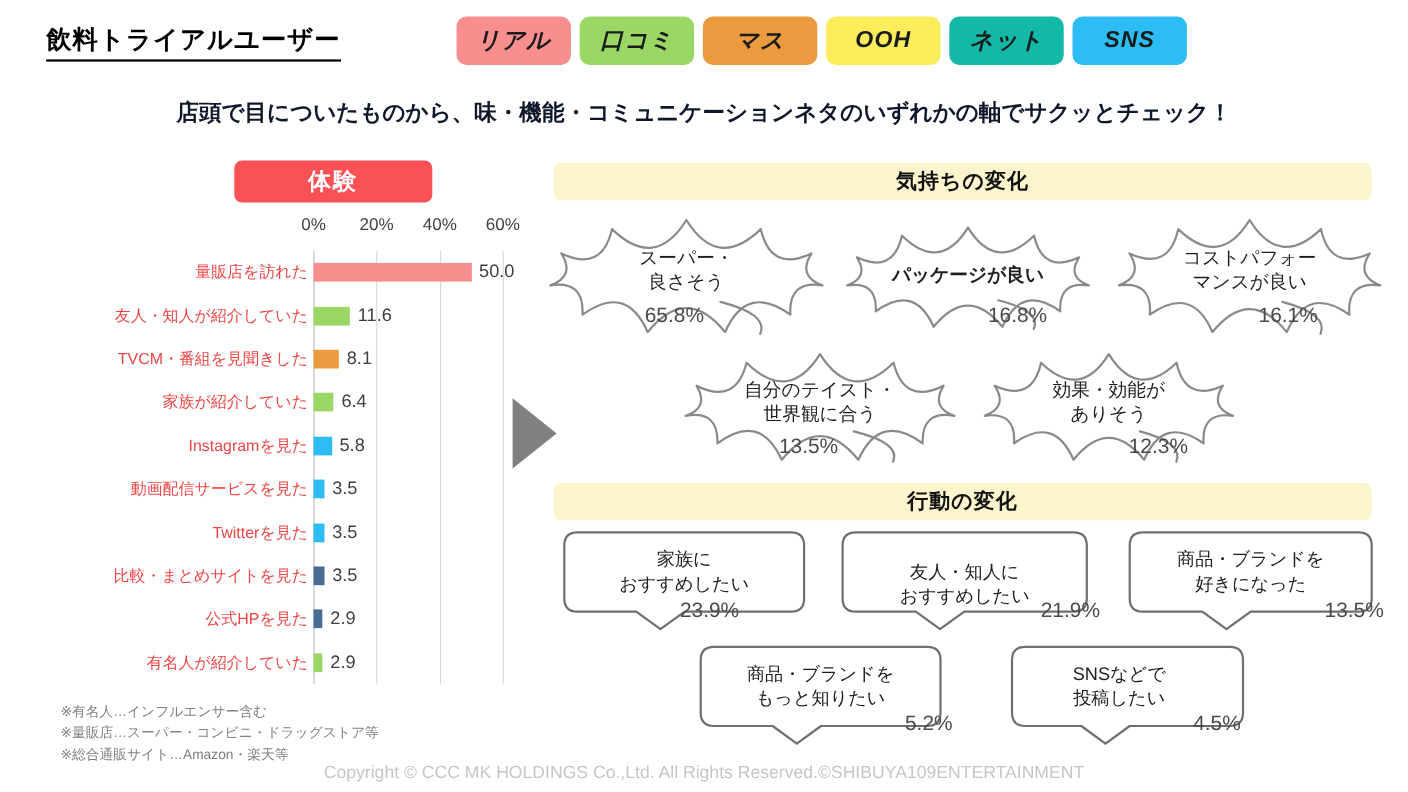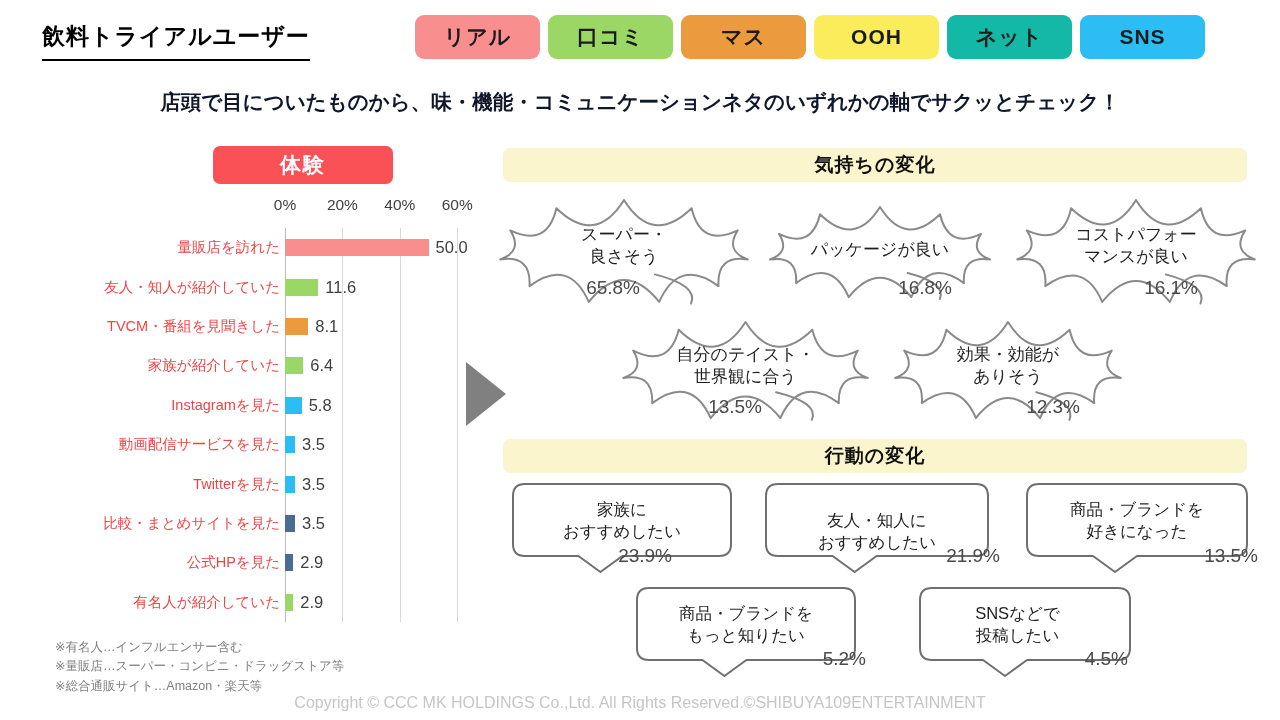--- a/index.html
+++ b/index.html
@@ -14,33 +14,34 @@
     color: #404040;
   }
   .slide { position: relative; width: 1280px; height: 720px; }
 
   
   .title {
     position: absolute; left: 42px; top: 24px;
     font-size: 23px; font-weight: bold; color: #000000;
     letter-spacing: 1px;
     border-bottom: 2px solid #000000;
-    padding-bottom: 10px;
+    padding-bottom: 5px;
     line-height: 1.1;
   }
   .tagbar {
     position: absolute; left: 415px; top: 15px;
     display: flex; gap: 8px;
   }
   .tag {
-    width: 125px; height: 44px;
+    width: 104px; height: 44px;
     border-radius: 9px;
     display: flex; align-items: center; justify-content: center;
     font-size: 21px; font-weight: bold; color: #1b1b1b;
     letter-spacing: 1px;
+    font-style: italic;
   }
   .subtitle {
     position: absolute; left: 0; top: 88px; width: 1280px;
     text-align: center;
     font-size: 20.5px; font-weight: bold; color: #0f172a;
     letter-spacing: 0px;
     white-space: nowrap;
   }
 
   
@@ -259,21 +260,21 @@
           <div>スーパー・</div>
           <div>良さそう</div>
         </div>
       </div>
       <div class="pct" style="left: 640px; top: 277px; transform: translateX(-100%);">65.8%</div>
       <div class="cloud" style="left: 765px; top: 203px; width: 230px; height: 100px;">
         <svg width="230" height="100" viewBox="0 0 230 100">
           <path d="M 115.0 4.0 Q 140.5 44.9 175.0 11.3 Q 183.3 46.5 216.0 30.9 Q 204.5 49.2 224.9 56.5 Q 197.3 52.2 198.9 80.1 Q 163.9 54.5 146.3 94.1 Q 115.0 55.4 83.7 94.1 Q 66.1 54.5 31.1 80.1 Q 32.7 52.2 5.1 56.5 Q 25.5 49.2 14.0 30.9 Q 46.7 46.5 55.0 11.3 Q 89.5 44.9 115.0 4.0 Z" fill="#ffffff" stroke="#8a8a8a" stroke-width="2" stroke-linejoin="round"></path>
           <path d="M 142.6 70 q 39.1 10 32.2 26" fill="none" stroke="#8a8a8a" stroke-width="2" stroke-linecap="round"></path>
         </svg>
-        <div class="cloud-text" style="top: 36px;">
+        <div class="cloud-text" style="top: 36px; font-weight: bold;">
           <div>パッケージが良い</div>
         </div>
       </div>
       <div class="pct" style="left: 952px; top: 277px; transform: translateX(-100%);">16.8%</div>
       <div class="cloud" style="left: 1012px; top: 196px; width: 248px; height: 112px;">
         <svg width="248" height="112" viewBox="0 0 248 112">
           <path d="M 124.0 4.0 Q 151.3 48.4 188.9 12.3 Q 197.3 50.8 233.2 34.4 Q 220.0 54.9 242.8 63.4 Q 212.2 59.3 214.7 90.1 Q 176.4 62.7 157.8 105.9 Q 124.0 64.0 90.2 105.9 Q 71.6 62.7 33.3 90.1 Q 35.8 59.3 5.2 63.4 Q 28.0 54.9 14.8 34.4 Q 50.7 50.8 59.1 12.3 Q 96.7 48.4 124.0 4.0 Z" fill="#ffffff" stroke="#8a8a8a" stroke-width="2" stroke-linejoin="round"></path>
           <path d="M 153.76 78.39999999999999 q 42.160000000000004 11.200000000000001 34.720000000000006 29.12" fill="none" stroke="#8a8a8a" stroke-width="2" stroke-linecap="round"></path>
         </svg>
         <div class="cloud-text" style="top: 28px;">

